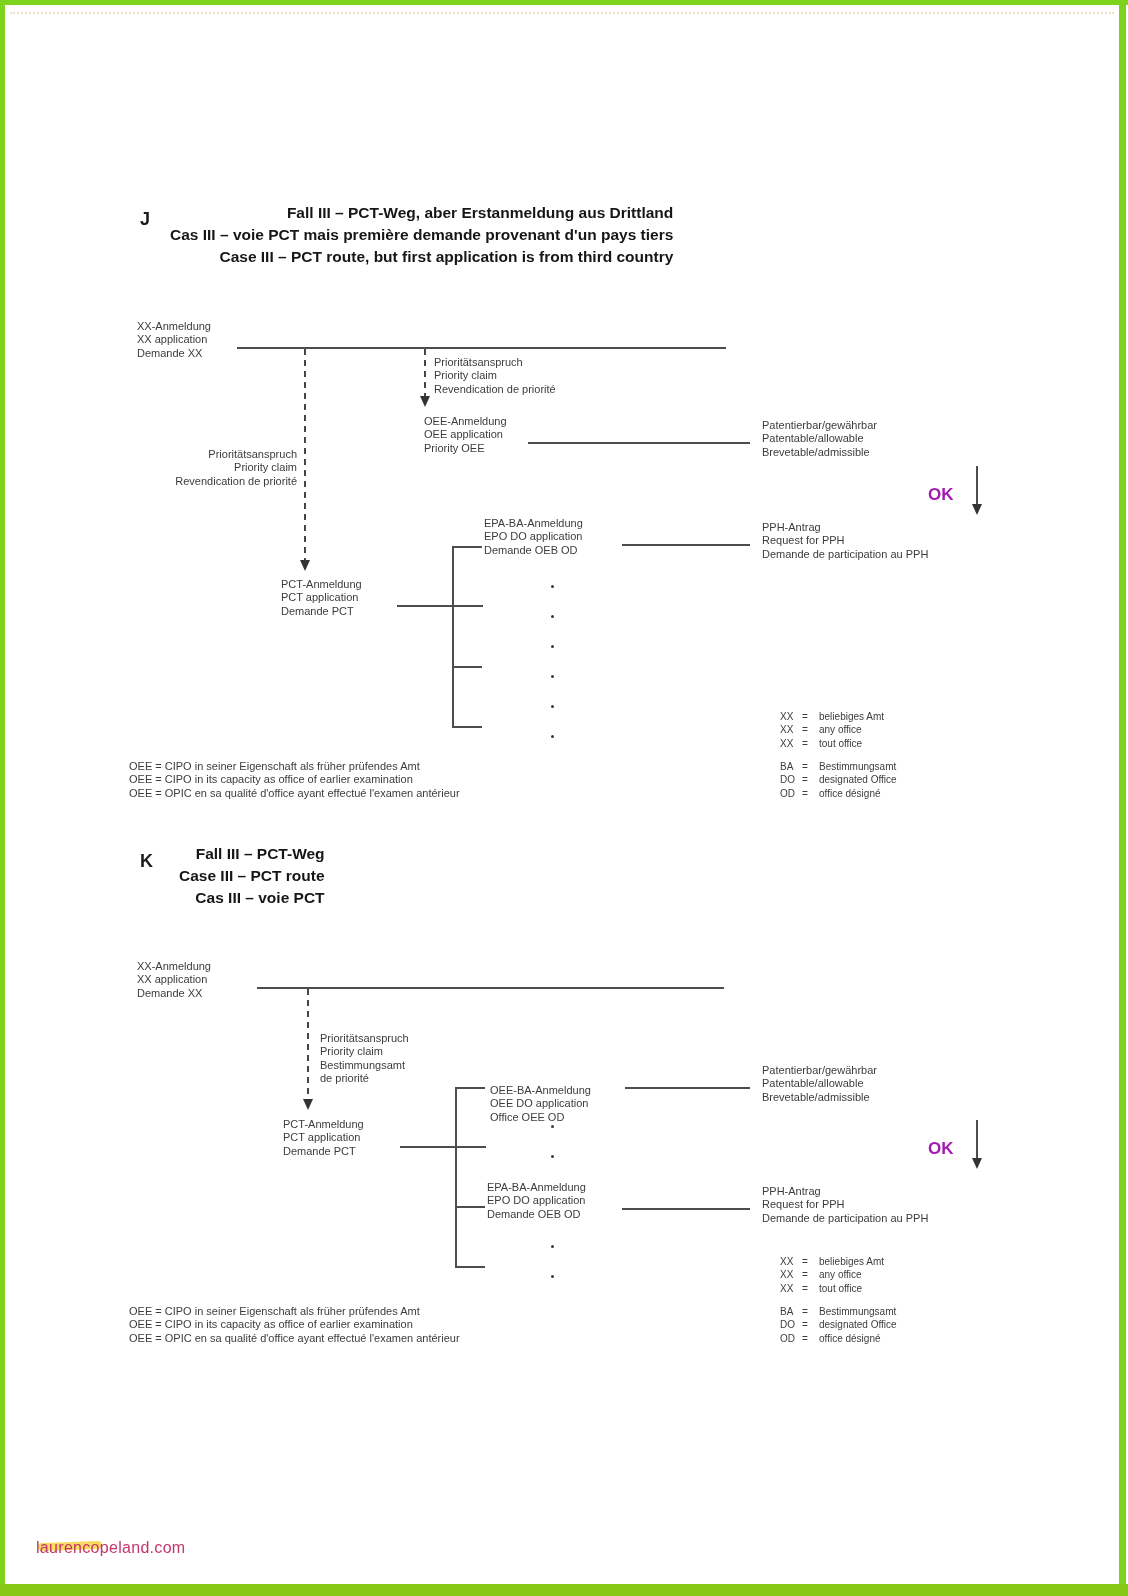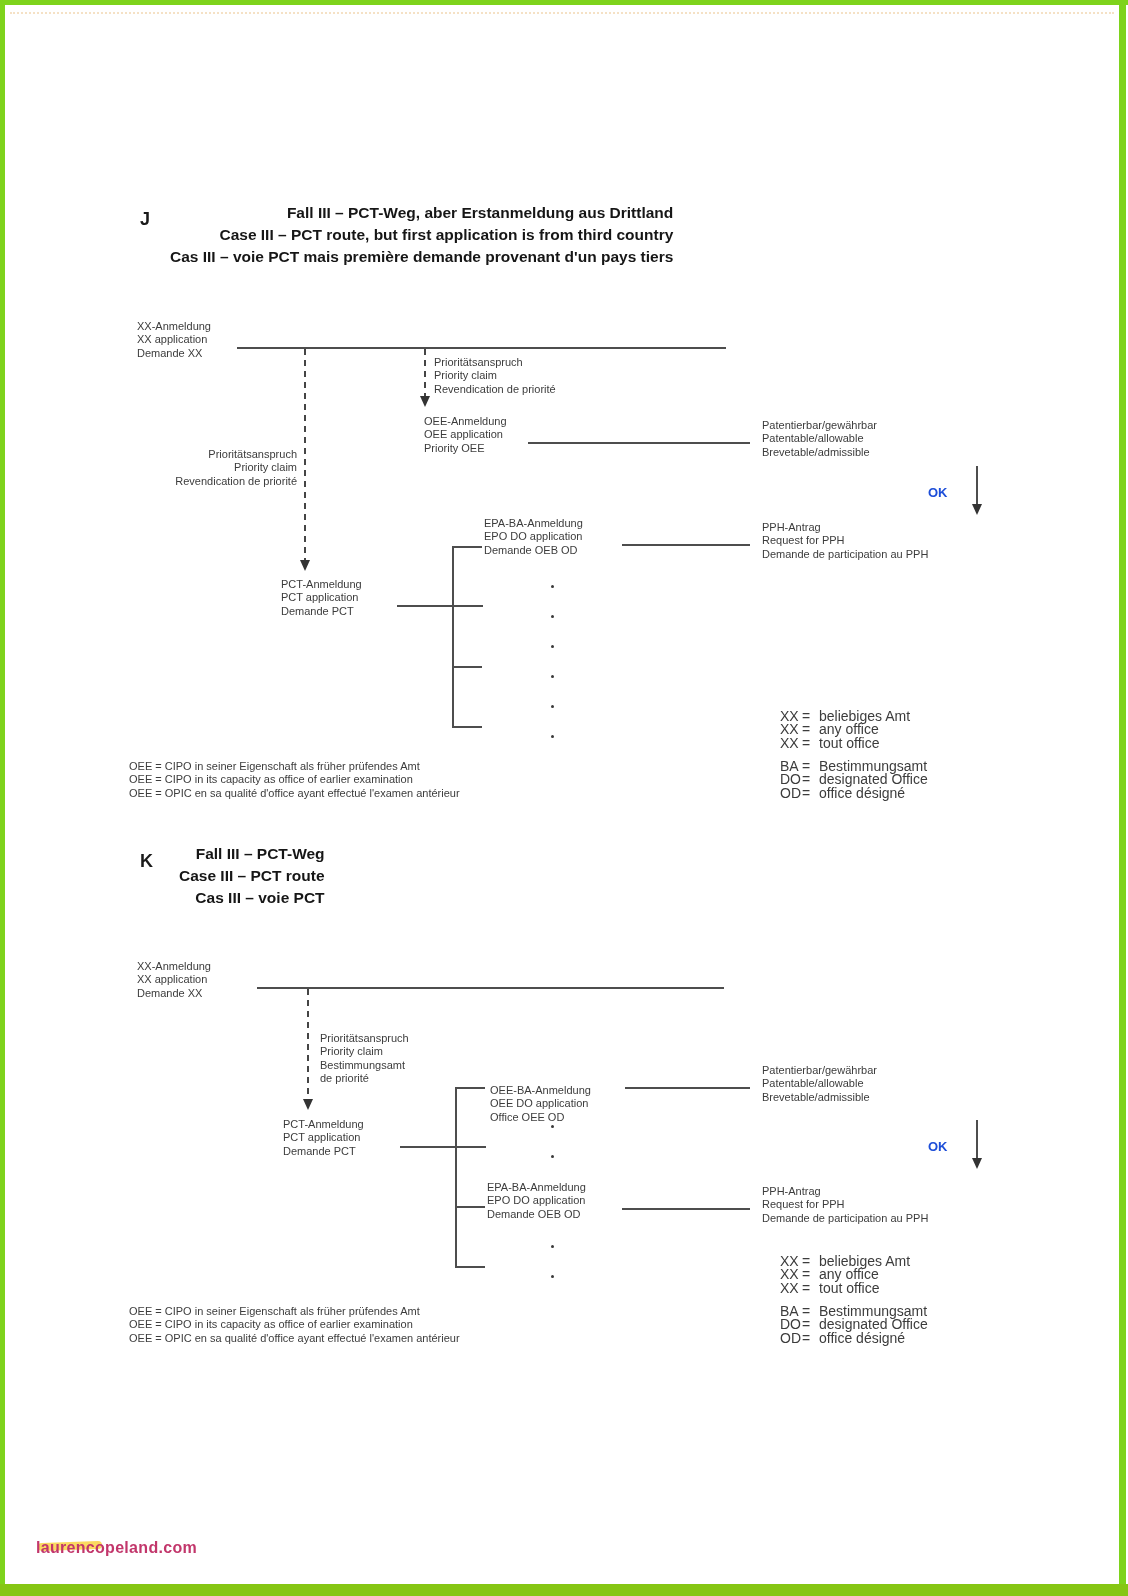--- a/index.html
+++ b/index.html
@@ -11,55 +11,55 @@
   .b-right{position:absolute;left:1119px;top:0;width:7px;height:1596px;background:#7ed31c;}
   .b-bar{position:absolute;left:0;top:1584px;width:1128px;height:12px;background:#86c614;}
   .perf{position:absolute;left:10px;top:12px;width:1104px;height:0;border-top:2px dotted rgba(236,200,150,.55);}
   
   .letter{position:absolute;font-weight:bold;font-size:18px;color:#1a1a1a;}
   .t{position:absolute;font-weight:bold;font-size:15.5px;line-height:22px;color:#161616;white-space:nowrap;text-align:right;}
   .t span{display:block;}
   .n{position:absolute;font-size:11px;line-height:13.4px;white-space:nowrap;}
   .n span{display:block;}
   .nr{text-align:right;}
-  .ok{position:absolute;font-weight:bold;font-size:13px;color:#1d4ed8;}
+  .ok{position:absolute;font-weight:bold;font-size:17px;color:#a21caf;}
   
   .ln{position:absolute;height:2px;background:#4d4d4d;}
   .vl{position:absolute;width:2px;background:#4d4d4d;}
   .dl{position:absolute;width:2px;background:repeating-linear-gradient(180deg,#454545 0 6px,transparent 6px 11px);}
   .tp{position:absolute;width:0;height:0;border-left:5px solid transparent;border-right:5px solid transparent;border-top:11px solid #333;}
   .dt{position:absolute;width:3px;height:3px;border-radius:50%;background:#3a3a3a;}
   
-  .lg{position:absolute;font-size:14px;line-height:13.4px;white-space:nowrap;}
+  .lg{position:absolute;font-size:10px;line-height:13.4px;white-space:nowrap;}
   .lg .row{display:flex;}
   .lg .abbr{width:22px;}
   .lg .eq{width:17px;}
   .lgp{position:absolute;font-size:11px;line-height:13.4px;white-space:nowrap;}
   .lgp span{display:block;}
   
   .wm-accent{position:absolute;left:38px;top:1542px;width:64px;height:8px;background:rgba(248,206,44,.75);
              border-radius:4px;transform:rotate(-2deg);}
-  .wm{position:absolute;left:36px;top:1539px;font-size:16px;font-weight:bold;letter-spacing:.3px;color:#c2366b;}
+  .wm{position:absolute;left:36px;top:1539px;font-size:16px;font-weight:normal;letter-spacing:.3px;color:#c2366b;}
 </style>
 </head>
 <body>
 
 <div class="page">
 
   <div class="b-top"></div>
   <div class="b-left"></div>
   <div class="b-right"></div>
   <div class="b-bar"></div>
   <div class="perf"></div>
 
   <div class="letter" style="left:140px;top:209px;">J</div>
   <div class="t" style="left:170px;top:202px;">
     <span>Fall III – PCT-Weg, aber Erstanmeldung aus Drittland</span>
+    <span>Cas III – voie PCT mais première demande provenant d'un pays tiers</span>
     <span>Case III – PCT route, but first application is from third country</span>
-    <span>Cas III – voie PCT mais première demande provenant d'un pays tiers</span>
   </div>
 
   <div class="n" style="left:137px;top:320px;">
     <span>XX-Anmeldung</span>
     <span>XX application</span>
     <span>Demande XX</span>
   </div>
   <div class="ln" style="left:237px;top:347px;width:489px;"></div>
 
   <div class="dl" style="left:304px;top:349px;height:211px;"></div>

